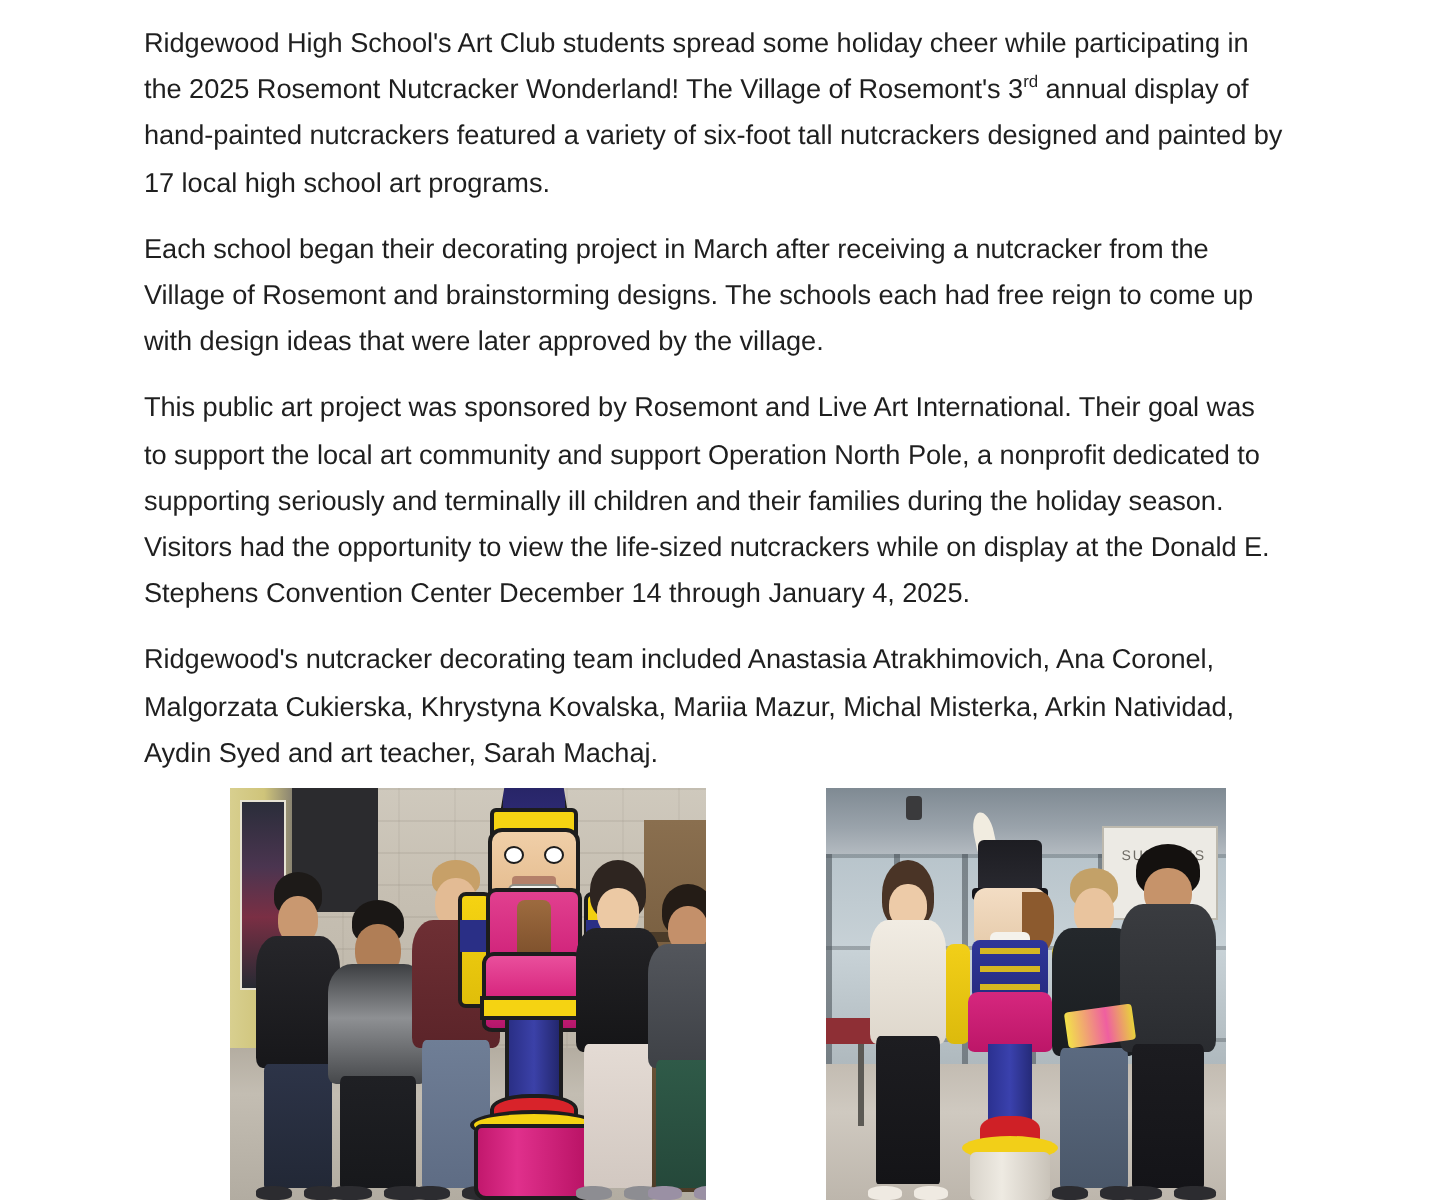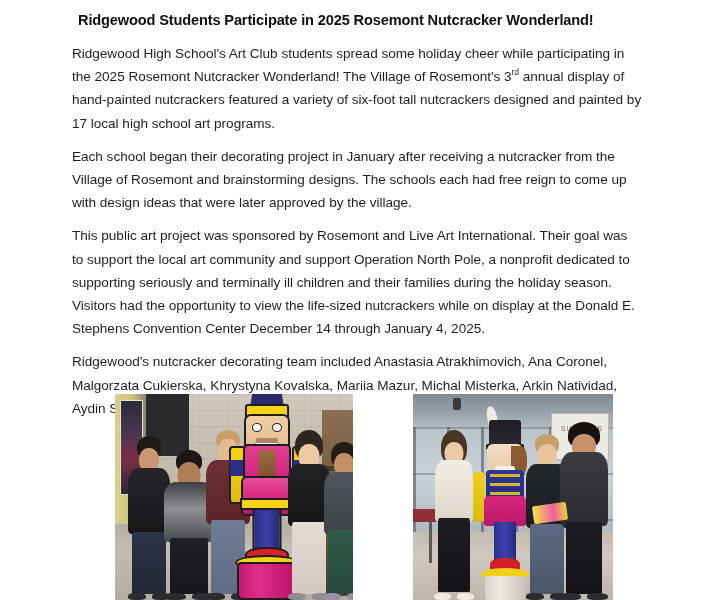--- a/index.html
+++ b/index.html
@@ -361,25 +361,24 @@
     transform: rotate(-12deg);
   }
 </style>
 </head>
 <body>
 
 <div class="page">
 
   <div class="article">
 
-    <h1 class="headline">Ridgewood Students Participate in 2025 Rosemont Nutcracker Wonderland!</h1>
 
     <p class="para"><span>Ridgewood High School's Art Club students spread some holiday cheer while participating in the 2025 Rosemont Nutcracker Wonderland! The Village of Rosemont's 3</span><sup class="ord">rd</sup><span> annual display of hand-painted nutcrackers featured a variety of six-foot tall nutcrackers designed and painted by 17 local high school art programs.</span></p>
 
-    <p class="para">Each school began their decorating project in January after receiving a nutcracker from the Village of Rosemont and brainstorming designs. The schools each had free reign to come up with design ideas that were later approved by the village.</p>
+    <p class="para">Each school began their decorating project in March after receiving a nutcracker from the Village of Rosemont and brainstorming designs. The schools each had free reign to come up with design ideas that were later approved by the village.</p>
 
     <p class="para">This public art project was sponsored by Rosemont and Live Art International. Their goal was to support the local art community and support Operation North Pole, a nonprofit dedicated to supporting seriously and terminally ill children and their families during the holiday season. Visitors had the opportunity to view the life-sized nutcrackers while on display at the Donald E. Stephens Convention Center December 14 through January 4, 2025.</p>
 
     <p class="para">Ridgewood's nutcracker decorating team included Anastasia Atrakhimovich, Ana Coronel, Malgorzata Cukierska, Khrystyna Kovalska, Mariia Mazur, Michal Misterka, Arkin Natividad, Aydin Syed and art teacher, Sarah Machaj.</p>
   </div>
 
   <div class="photos">
 
     <div class="photo photo-left">
       <div class="scene">

